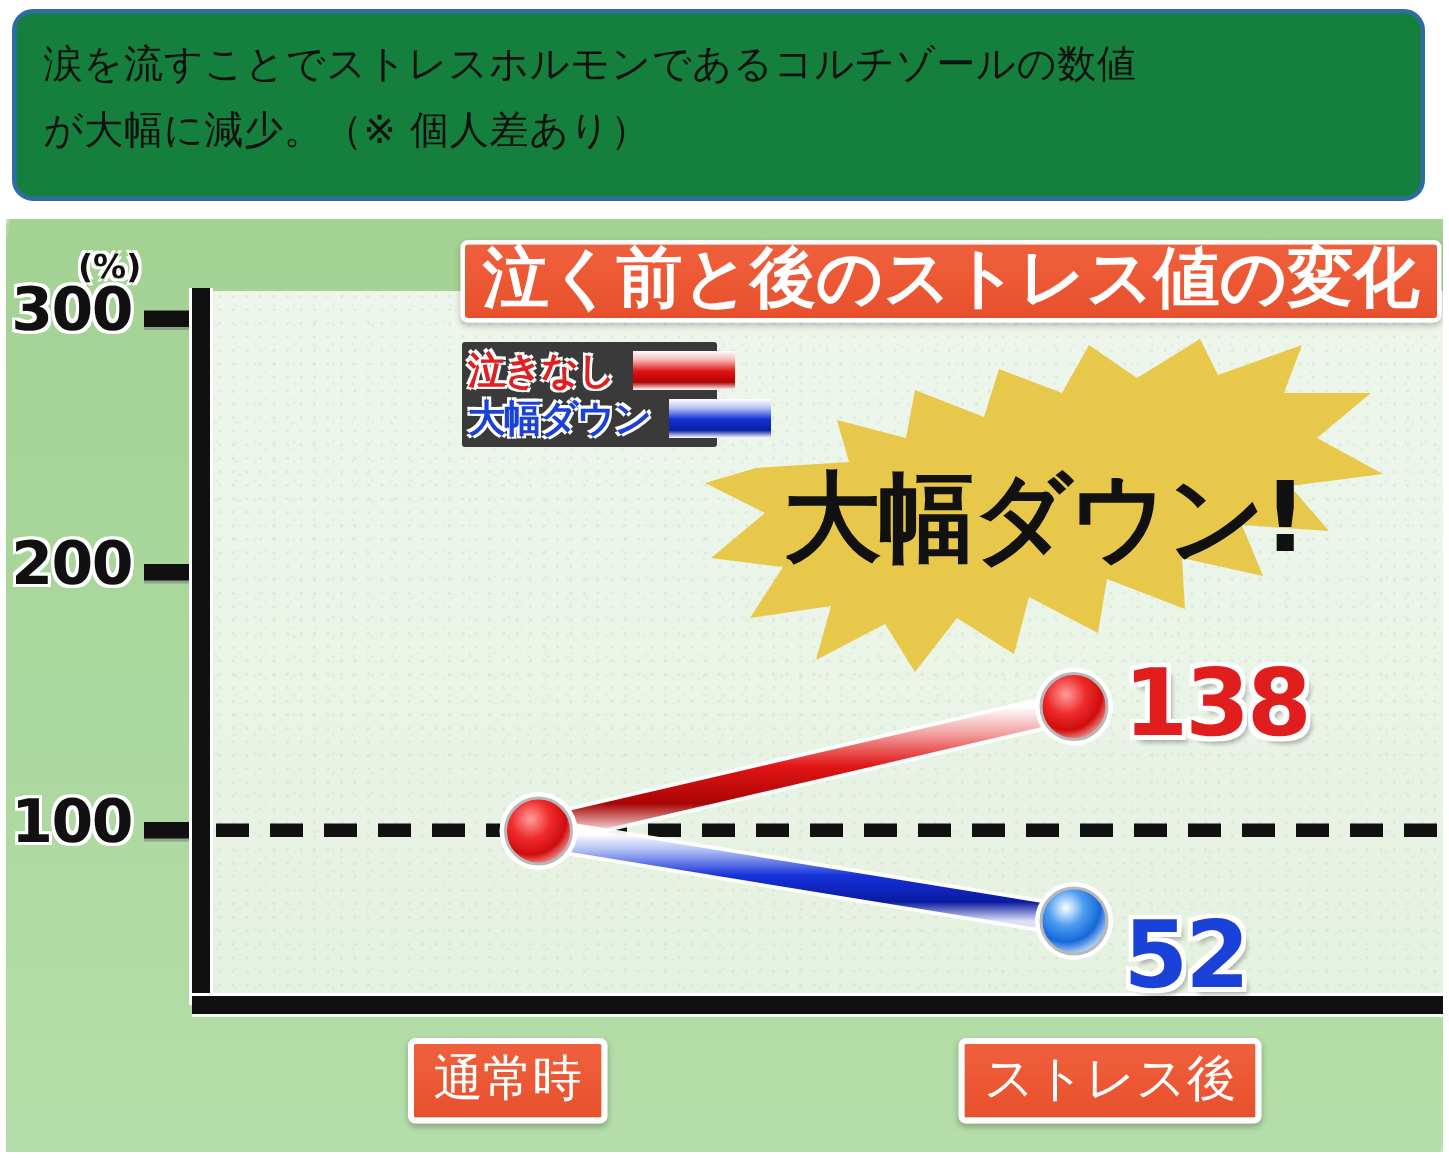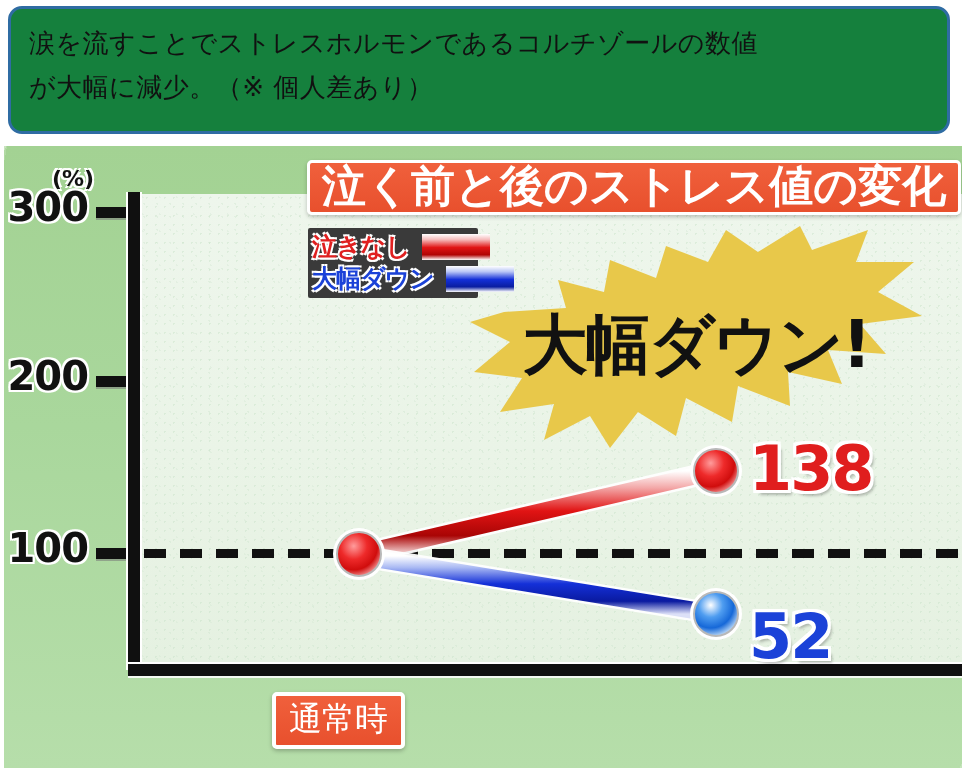--- a/index.html
+++ b/index.html
@@ -304,15 +304,16 @@
       <circle cx="712" cy="325" r="22" fill="url(#dotRed)" stroke="#b8b8b8" stroke-width="2"></circle>
 
       <circle cx="712" cy="468" r="26" fill="#ffffff"></circle>
       <circle cx="712" cy="468" r="22" fill="url(#dotBlue)" stroke="#b8b8b8" stroke-width="2"></circle>
     </svg>
 
     <div class="value-label red" style="left:745px; top:286px;">138</div>
     <div class="value-label blue" style="left:745px; top:428px;">52</div>
 
     <div class="xchip first" style="top:546px; left:268px;">通常時</div>
+    <div class="xchip second" style="top:546px; left:635px;">ストレス後</div>
   </div>
 
 </div>
 
 </body></html>

